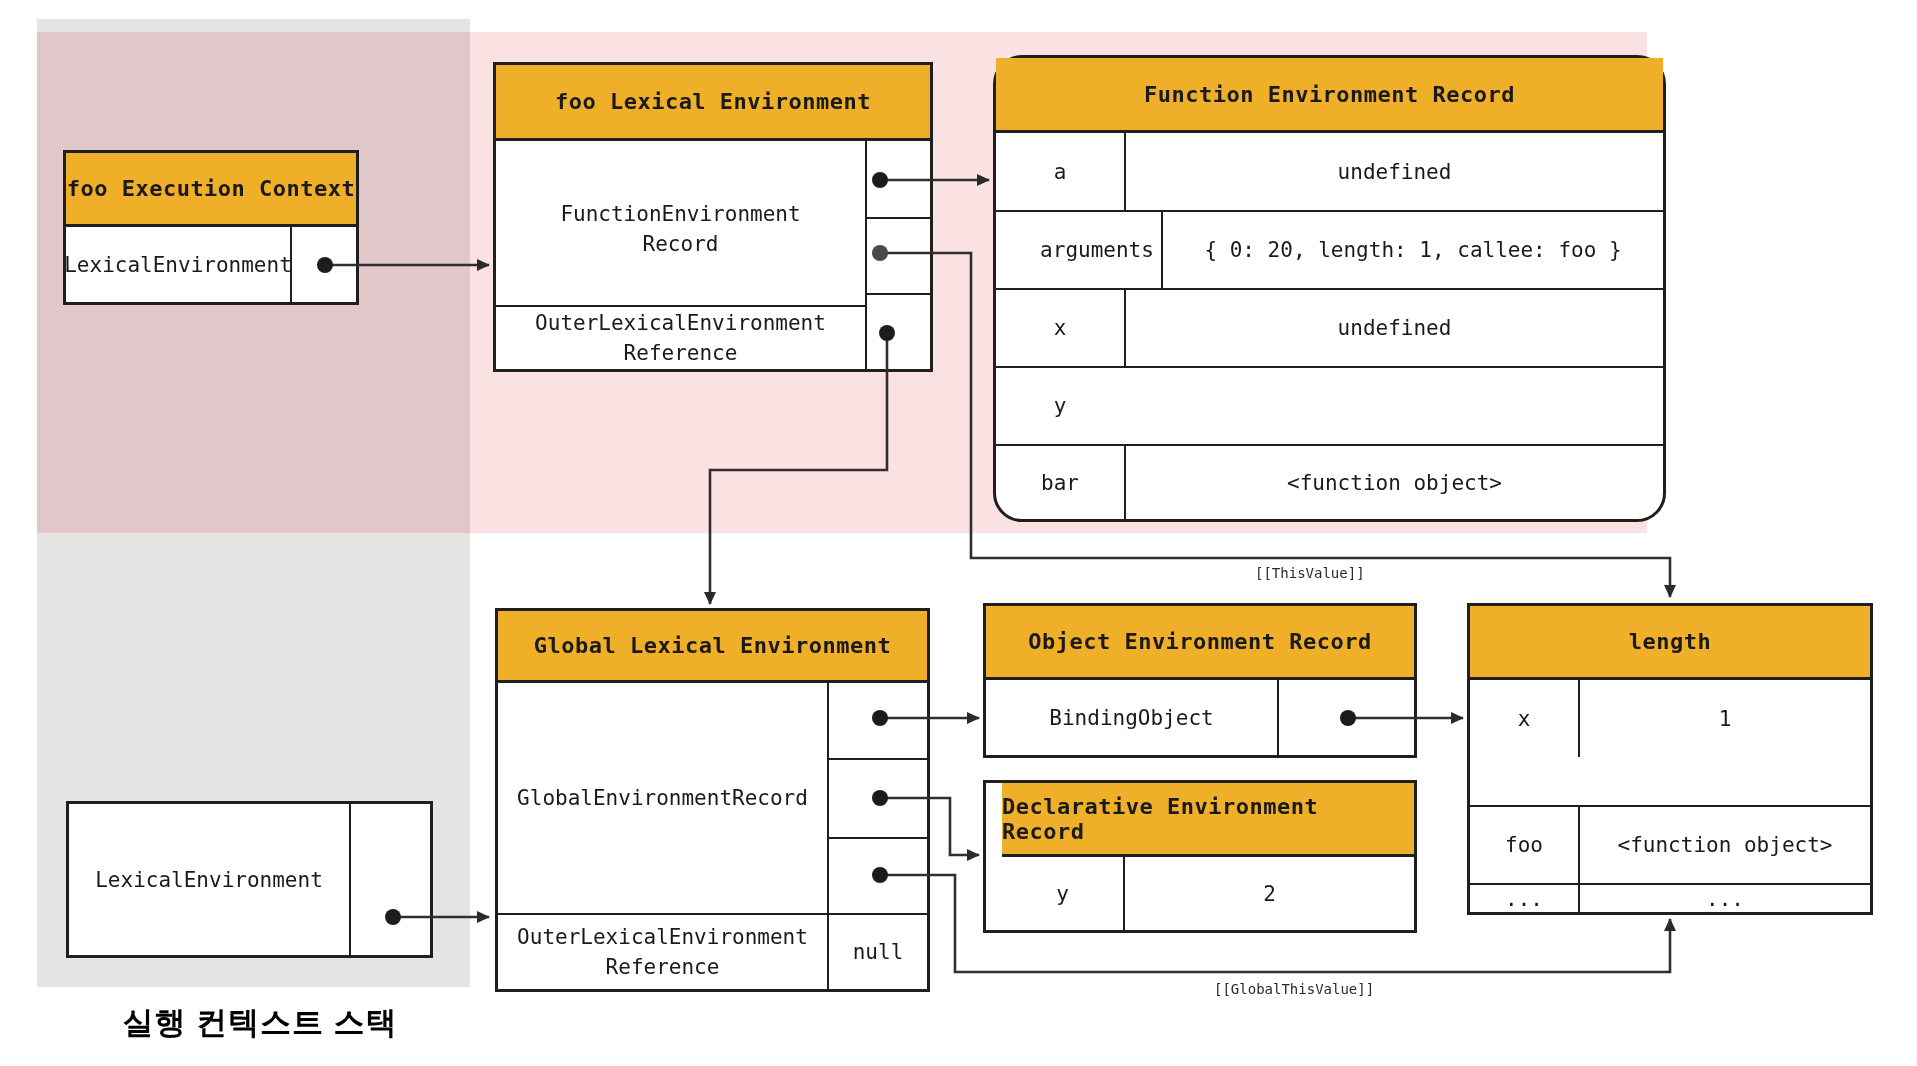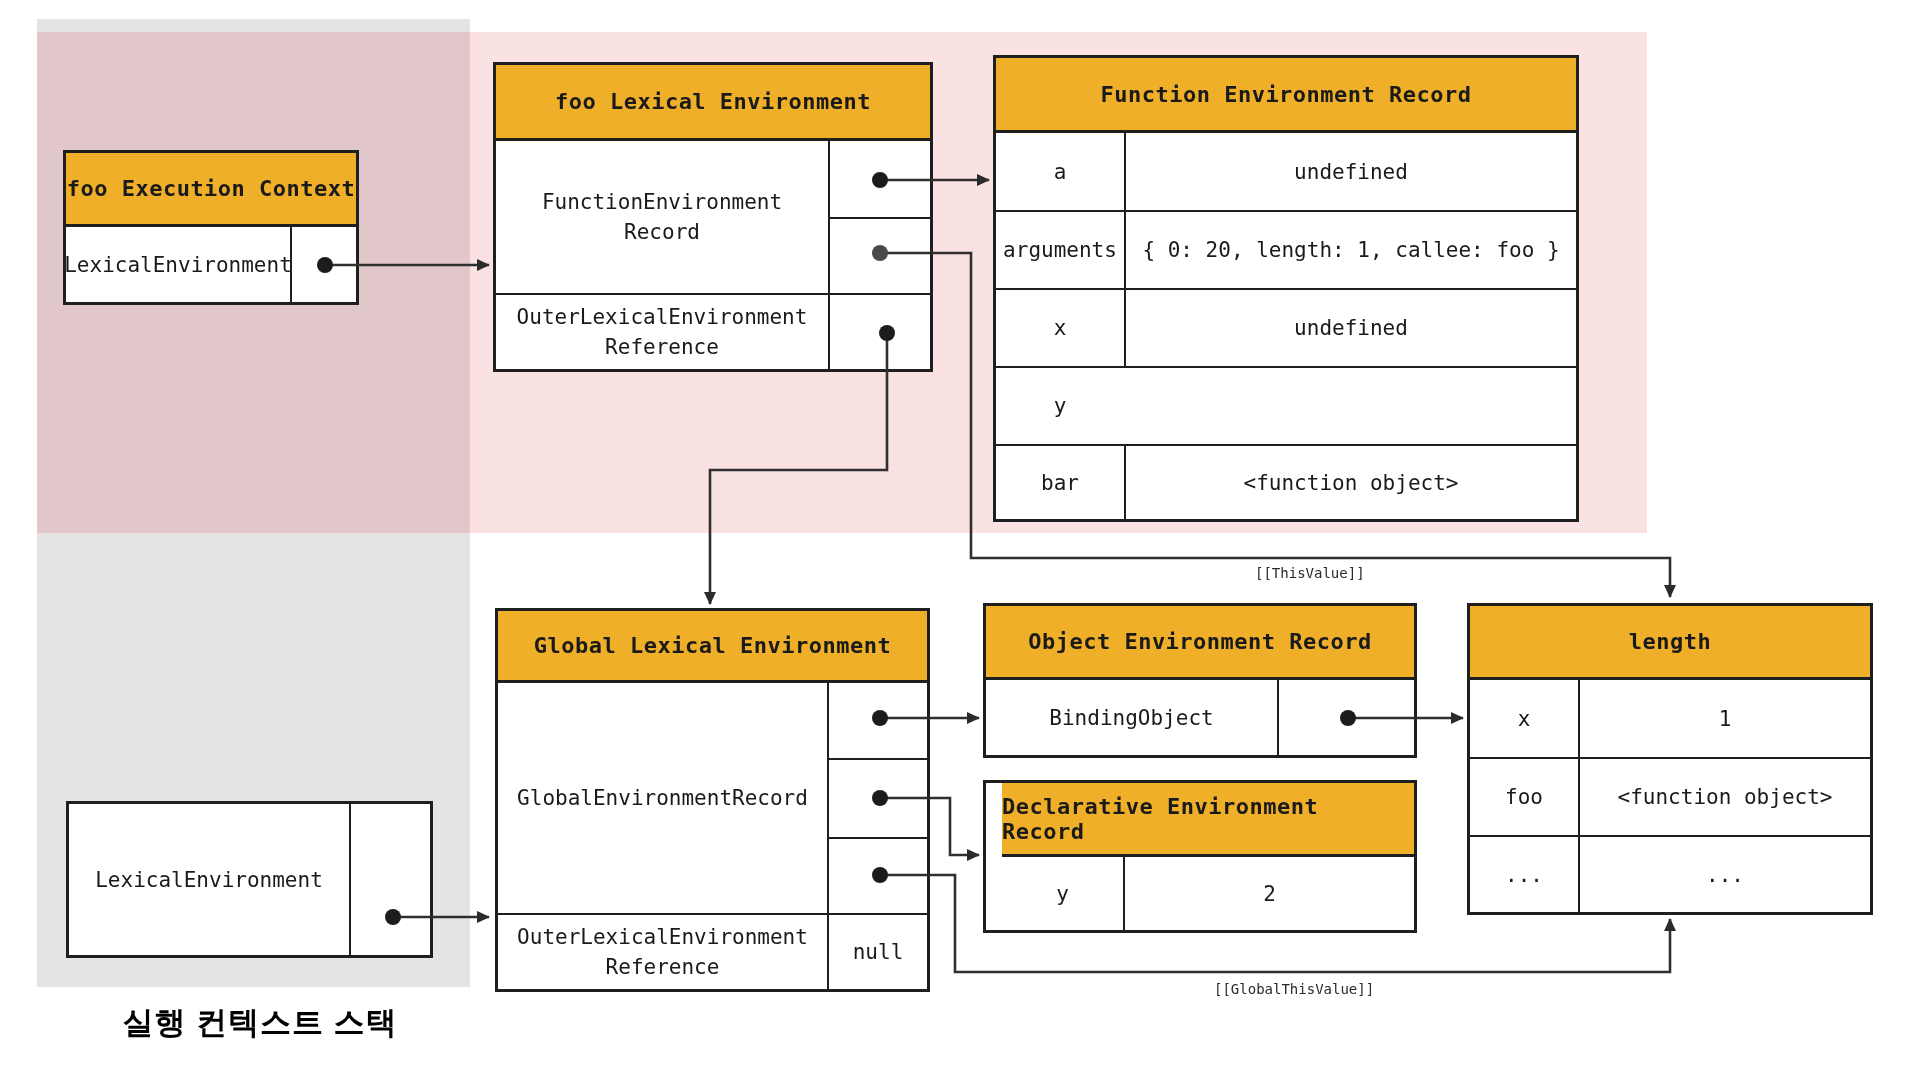--- a/index.html
+++ b/index.html
@@ -46,42 +46,42 @@
     <div class="hdr" style="height:74px;">foo Execution Context</div>
     <div class="body">
       <div class="cell flex1">LexicalEnvironment</div>
       <div class="cell bl" style="width:66px;"></div>
     </div>
   </div>
 
   <div class="box" style="left:493px;top:62px;width:440px;height:310px;">
     <div class="hdr" style="height:76px;">foo Lexical Environment</div>
     <div class="body">
-      <div class="vcol" style="width:332px;">
+      <div class="vcol" style="width:369px;margin-top:12px;">
         <div class="cell pre" style="height:152px;">FunctionEnvironment
 Record</div>
         <div class="cell pre bt flex1">OuterLexicalEnvironment
 Reference</div>
       </div>
       <div class="vcol bl flex1">
         <div class="cell" style="height:76px;"></div>
         <div class="cell bt" style="height:76px;"></div>
         <div class="cell bt flex1"></div>
       </div>
     </div>
   </div>
 
-  <div class="box" style="left:993px;top:55px;width:586px;height:467px;">
+  <div class="box" style="left:993px;top:55px;width:673px;height:467px;border-radius:29px;">
     <div class="hdr" style="height:75px;">Function Environment Record</div>
     <div class="vcol flex1">
       <div class="body" style="flex:0 0 77px;">
         <div class="cell" style="width:128px;">a</div>
         <div class="cell bl flex1">undefined</div>
       </div>
-      <div class="body bt" style="flex:0 0 78px;">
+      <div class="body bt" style="flex:0 0 78px;padding-left:37px;">
         <div class="cell" style="width:128px;">arguments</div>
         <div class="cell bl flex1">{ 0: 20, length: 1, callee: foo }</div>
       </div>
       <div class="body bt" style="flex:0 0 78px;">
         <div class="cell" style="width:128px;">x</div>
         <div class="cell bl flex1">undefined</div>
       </div>
       <div class="body bt" style="flex:0 0 78px;">
         <div class="cell" style="width:128px;">y</div>
       </div>
@@ -125,21 +125,21 @@
     </div>
   </div>
 
   <div class="box" style="left:1467px;top:603px;width:406px;height:312px;">
     <div class="hdr" style="height:74px;">length</div>
     <div class="vcol flex1">
       <div class="body" style="flex:0 0 77px;">
         <div class="cell" style="width:108px;">x</div>
         <div class="cell bl flex1">1</div>
       </div>
-      <div class="body bt" style="flex:0 0 78px;">
+      <div class="body bt" style="flex:0 0 78px;margin-top:48px;">
         <div class="cell" style="width:108px;">foo</div>
         <div class="cell bl flex1">&lt;function object&gt;</div>
       </div>
       <div class="body bt flex1">
         <div class="cell" style="width:108px;">...</div>
         <div class="cell bl flex1">...</div>
       </div>
     </div>
   </div>
 

